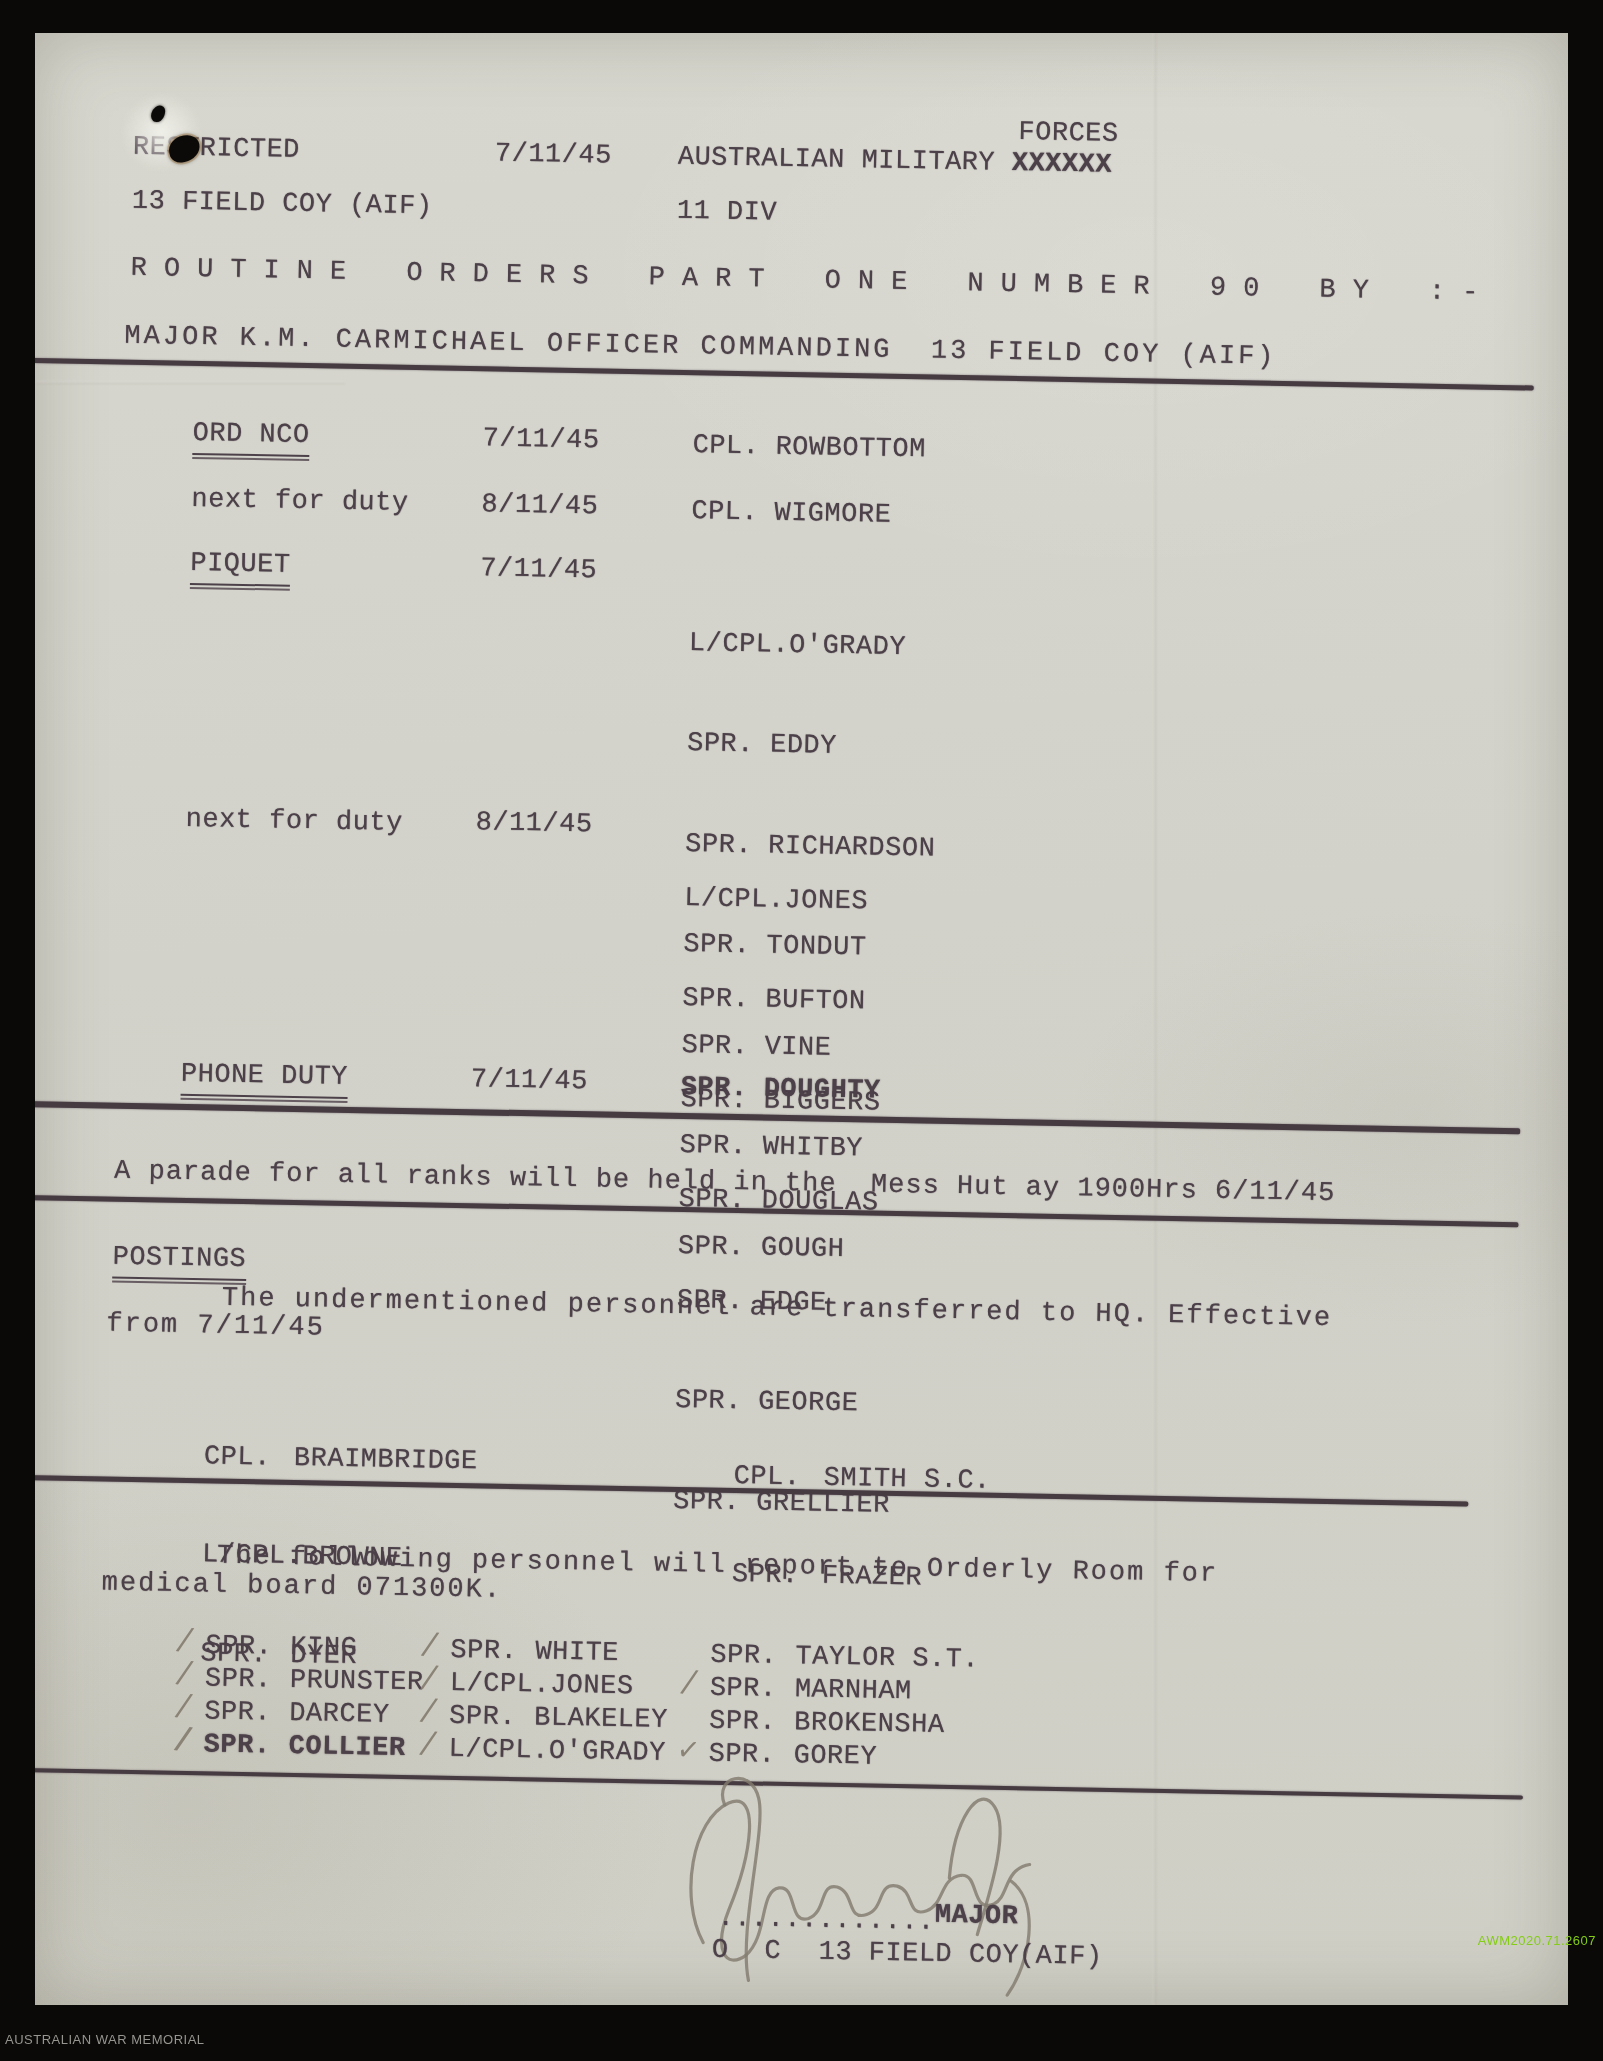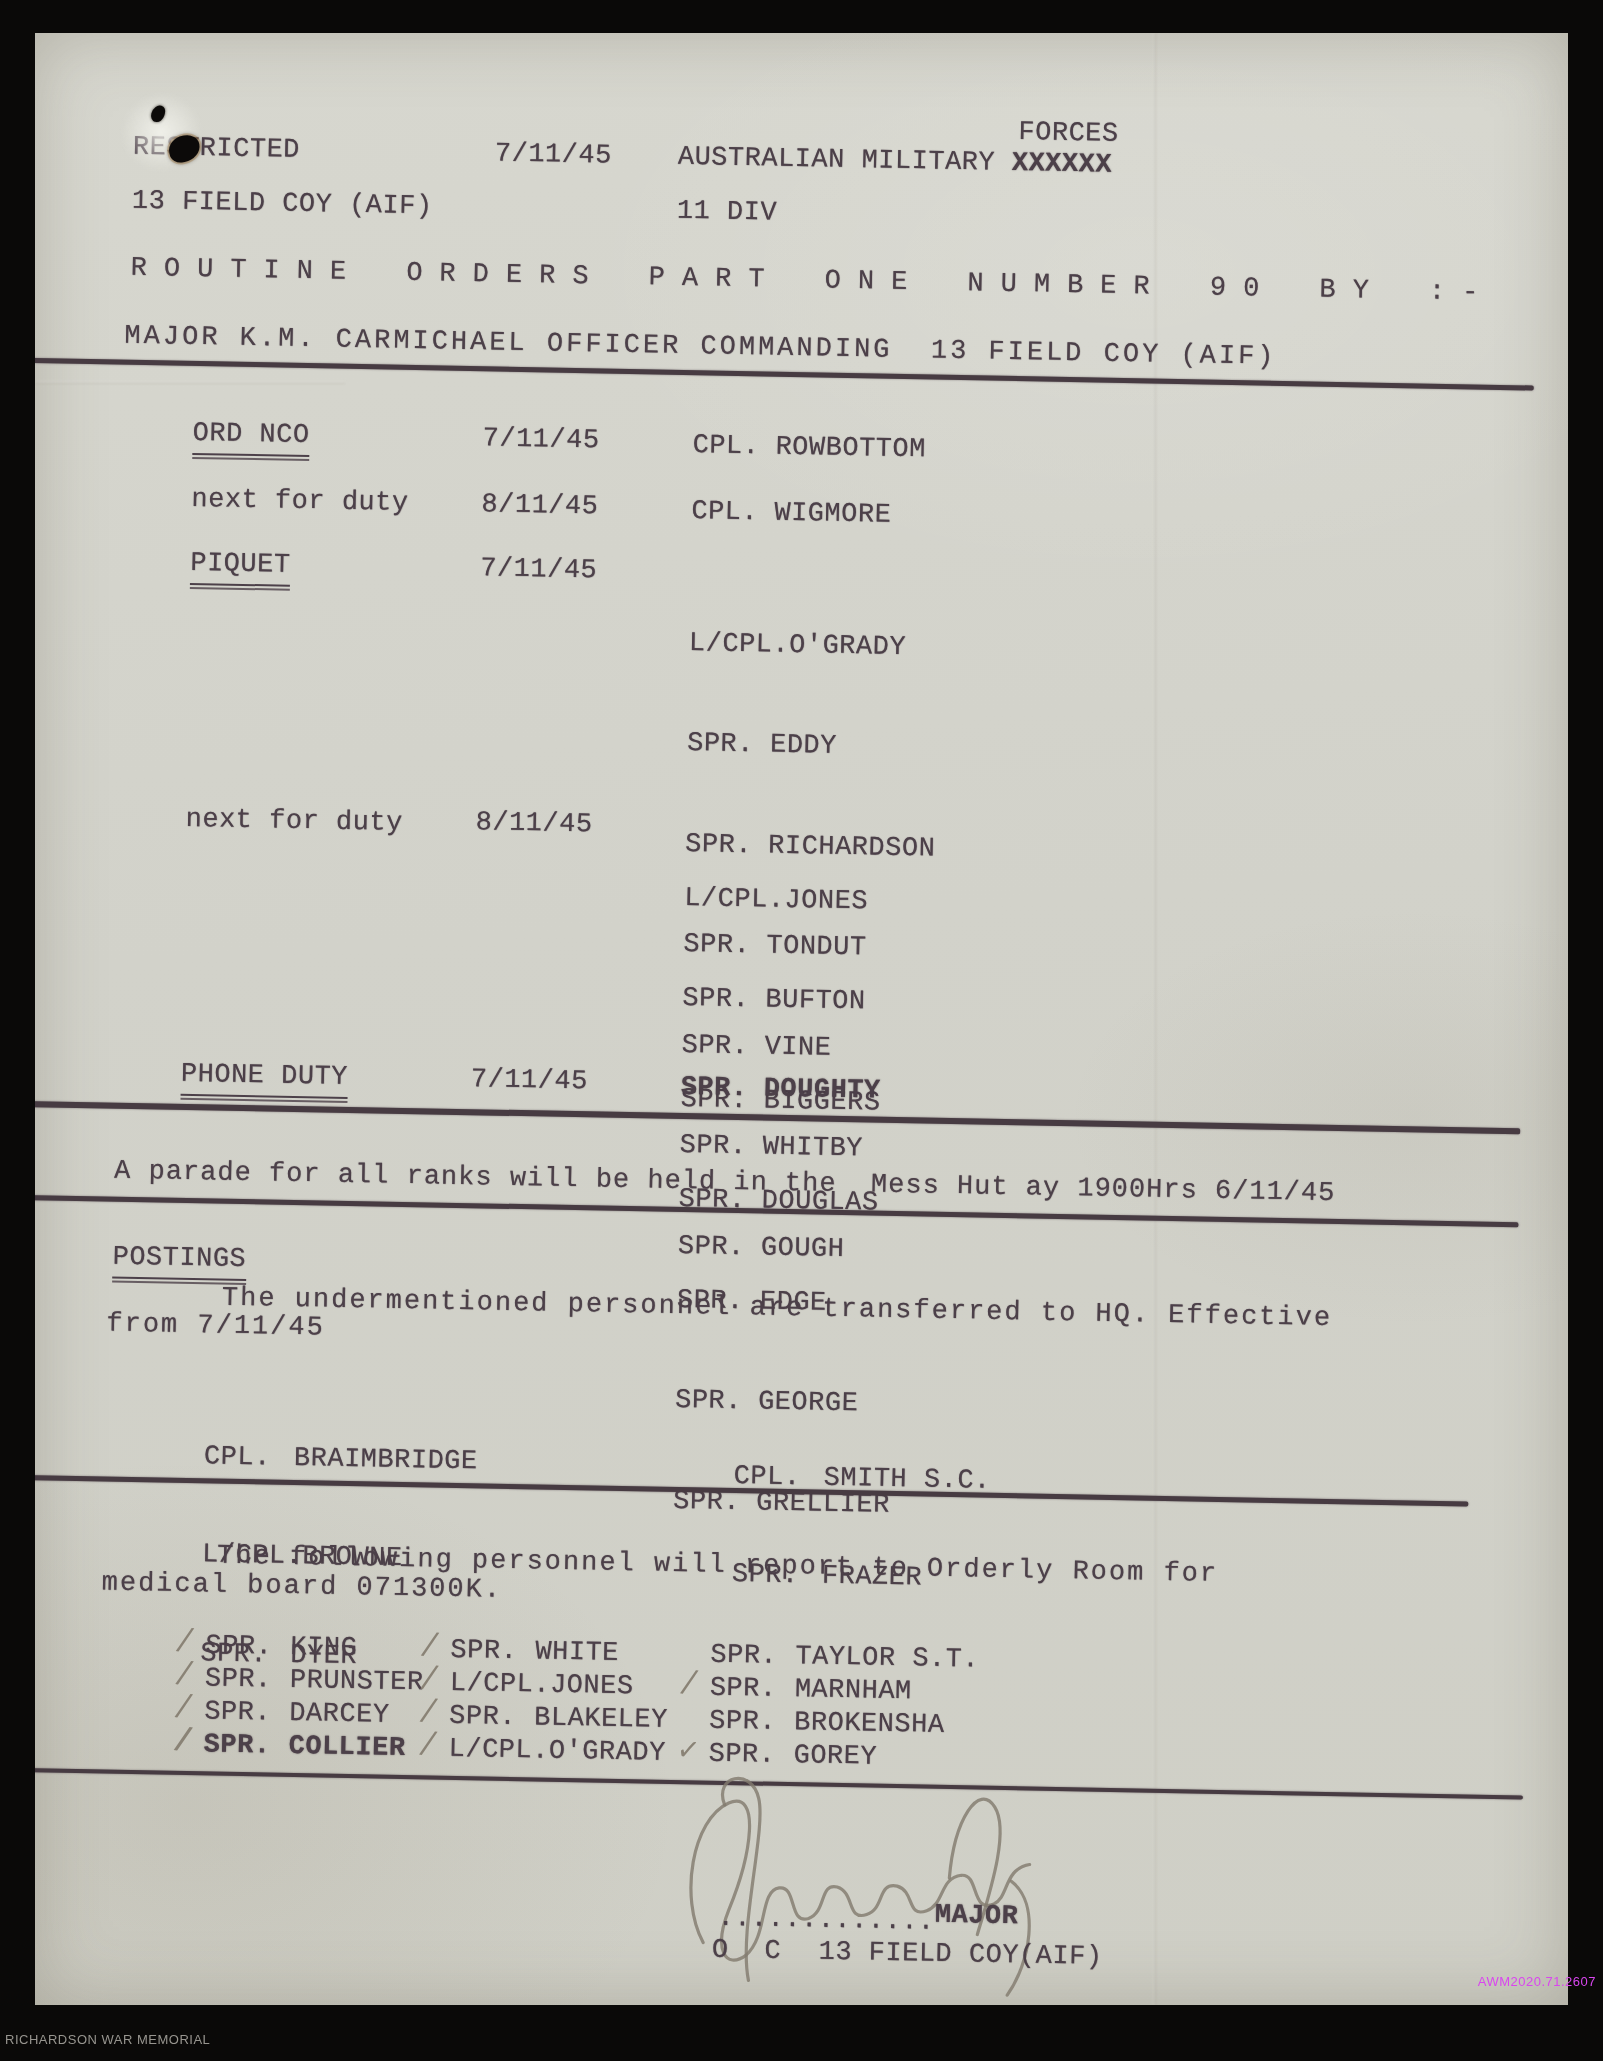--- a/index.html
+++ b/index.html
@@ -172,14 +172,14 @@
     </svg>
     <div class="t" style="left:717px;top:1856px"><span>.............</span><span class="heavy" style="position:relative;top:-7px">MAJOR</span></div>
     <div class="t" style="left:712px;top:1888px"><span style="letter-spacing:10px">O C</span><span style="display:inline-block;width:28px"></span><span>13 FIELD COY(AIF)</span></div>
 
     <div class="tear"></div>
     <div class="hole hole-1"></div>
     <div class="hole hole-2"></div>
   </div>
 </div>
 
-<div class="footer-label" style="left:5px;top:2032px">RICHARDSON WAR MEMORIAL</div>
-<div class="footer-label" style="right:7px;top:1974px;color:#d946ef">AWM2020.71.2607</div>
+<div class="footer-label" style="left:5px;top:2032px">AUSTRALIAN WAR MEMORIAL</div>
+<div class="footer-label" style="right:7px;top:1933px;color:#84cc16">AWM2020.71.2607</div>
 
 </body></html>

